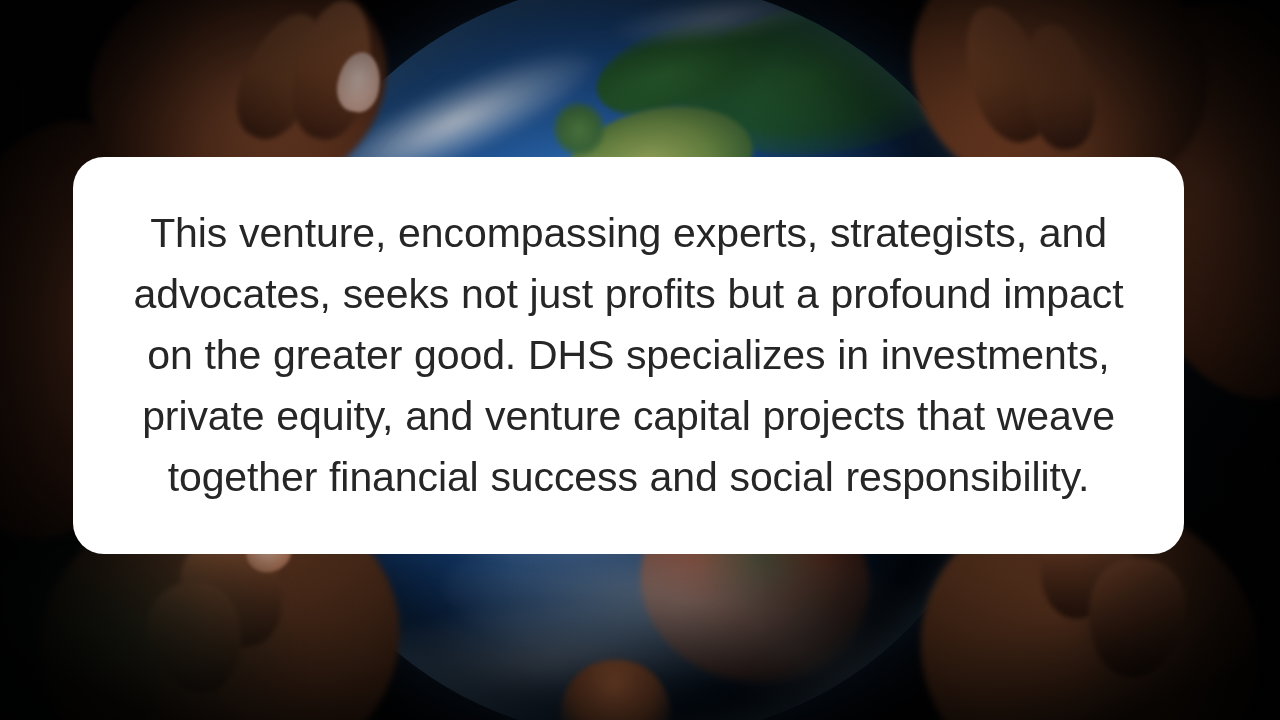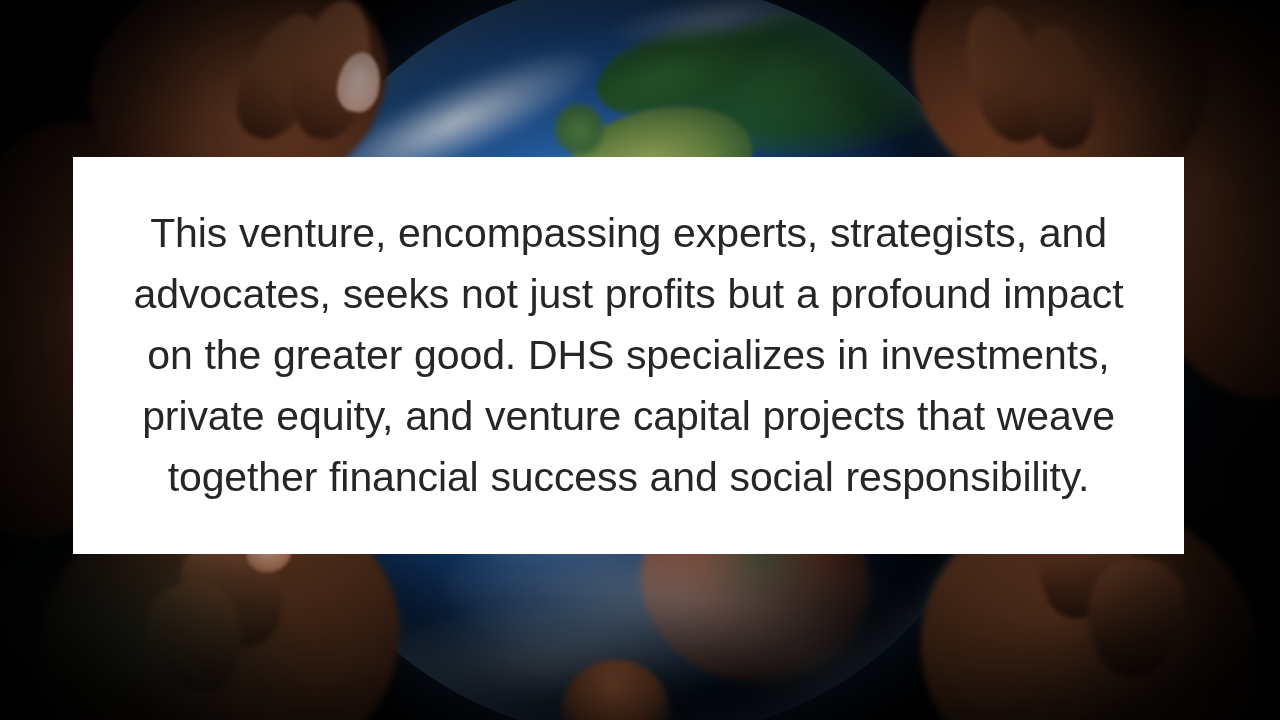--- a/index.html
+++ b/index.html
@@ -322,20 +322,21 @@
     left: 73px;
     top: 157px;
     width: 1111px;
     height: 397px;
     background: #ffffff;
     box-sizing: border-box;
     display: flex;
     align-items: center;
     justify-content: center;
     padding: 10px 34px;
+    border-radius: 31px;
   }
 
   .body-text {
     margin: 0;
     text-align: center;
     color: #262626;
     font-family: "Liberation Sans", sans-serif;
     font-size: 41px;
     line-height: 61px;
     font-weight: 400;

